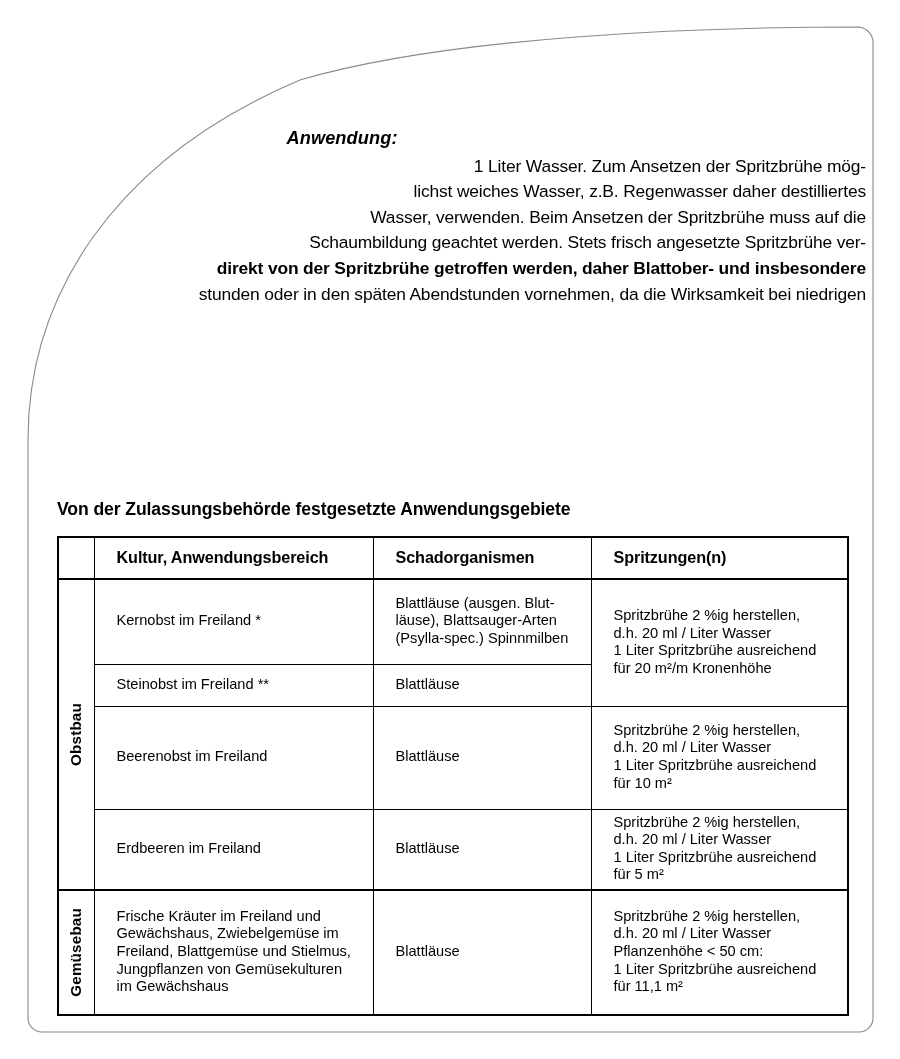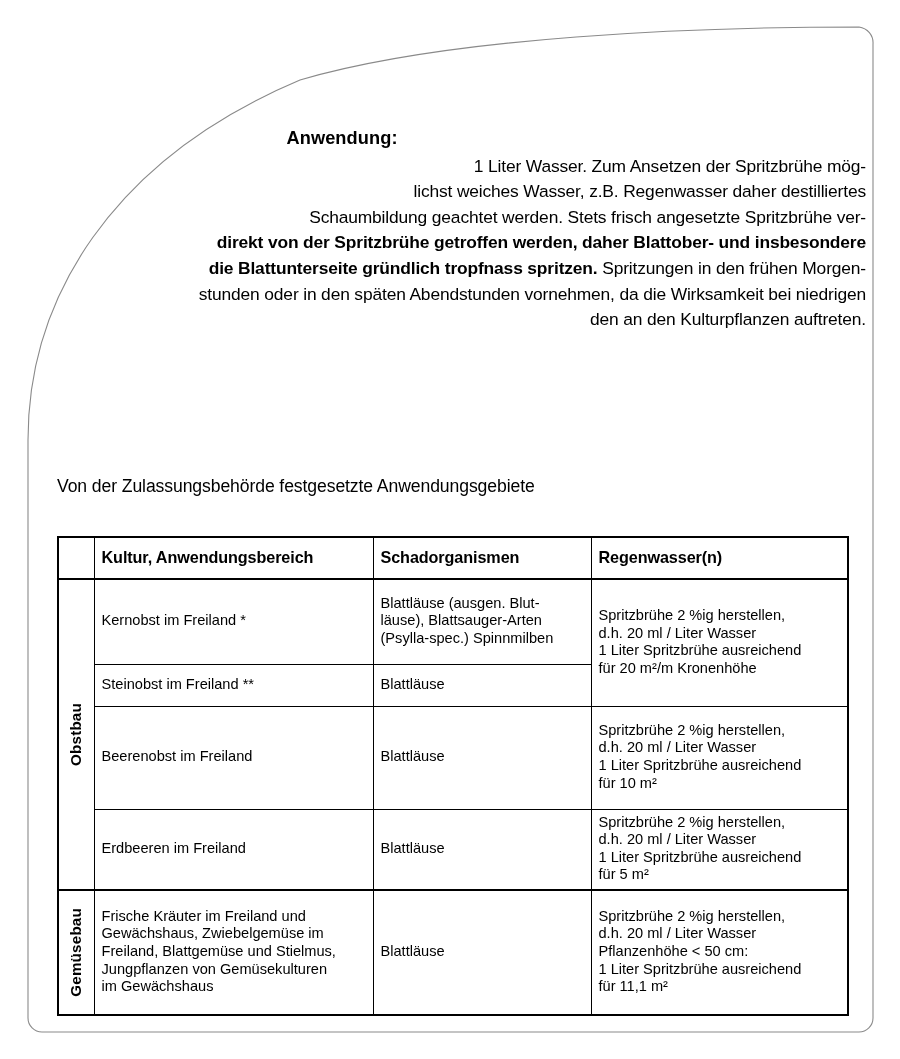--- a/index.html
+++ b/index.html
@@ -43,51 +43,52 @@
     letter-spacing: -0.15px;
   }
   .prose .heading {
     display: block;
     font-weight: bold;
     font-size: 18.2px;
     text-align: center;
     padding-right: 218px;
     margin-bottom: 2px;
     letter-spacing: 0.1px;
+    font-style: italic;
   }
   .prose .ln {
     display: block;
     white-space: nowrap;
   }
   .prose .semi { font-weight: 600; }
 
   
   .table-caption {
     position: absolute;
     left: 57px;
-    top: 476px;
+    top: 499px;
     font-size: 17.6px;
-    font-weight: normal;
+    font-weight: bold;
     letter-spacing: -0.1px;
   }
 
   
   .apptable {
     position: absolute;
     left: 57px;
     top: 536px;
     width: 790px;
     border-collapse: collapse;
     table-layout: fixed;
     font-size: 14.6px;
     line-height: 17.6px;
   }
   .apptable td, .apptable th {
     border: 1px solid #000;
-    padding: 4px 7px 5px 7px;
+    padding: 4px 7px 5px 22px;
     vertical-align: middle;
     text-align: left;
     font-weight: normal;
   }
   .apptable .outer-left   { border-left-width: 2.5px; }
   .apptable .outer-right  { border-right-width: 2.5px; }
   .apptable .outer-bottom { border-bottom-width: 2.5px; }
 
   .apptable thead th {
     font-weight: bold;
@@ -135,46 +136,45 @@
            C 28,300 110,160 300,80
            C 450,36 700,27 859,27
            A 16,16 0 0 1 873,44 Z"></path>
 </svg>
 
 <div class="prose">
   <span class="heading">Anwendung:</span>
 
   <span class="ln">1 Liter Wasser. Zum Ansetzen der Spritzbrühe mög-</span>
   <span class="ln">lichst weiches Wasser, z.B. Regenwasser daher destilliertes</span>
+  <span class="ln">Wasser, verwenden. Beim Ansetzen der Spritzbrühe muss auf die</span>
   <span class="ln">Schaumbildung geachtet werden. Stets frisch angesetzte Spritzbrühe ver-</span>
 
 
   <span class="ln semi">direkt von der Spritzbrühe getroffen werden, daher Blattober- und insbesondere</span>
 
-  <span class="ln"><span class="semi">die Blattunterseite gründlich tropfnass spritzen.</span><span> Spritzungen in den frühen Morgen-</span></span>
 
   <span class="ln">stunden oder in den späten Abendstunden vornehmen, da die Wirksamkeit bei niedrigen</span>
-  <span class="ln">den an den Kulturpflanzen auftreten.</span>
 </div>
 
 <div class="table-caption">Von der Zulassungsbehörde festgesetzte Anwendungsgebiete</div>
 
 <table class="apptable">
   <colgroup>
     <col class="col-group">
       <col class="col-kultur">
       <col class="col-schad">
       <col class="col-menge">
   </colgroup>
   <thead>
     <tr>
       <th class="col-group outer-left"></th>
       <th>Kultur, Anwendungsbereich</th>
       <th>Schadorganismen</th>
-      <th class="outer-right">Regenwasser(n)</th>
+      <th class="outer-right">Spritzungen(n)</th>
     </tr>
   </thead>
   <tbody>
 
     <tr style="height:85px;">
       <td class="col-group group-cell outer-left" rowspan="4">
         <span class="group-label">Obstbau</span>
       </td>
       <td>Kernobst im Freiland *</td>
       <td>

